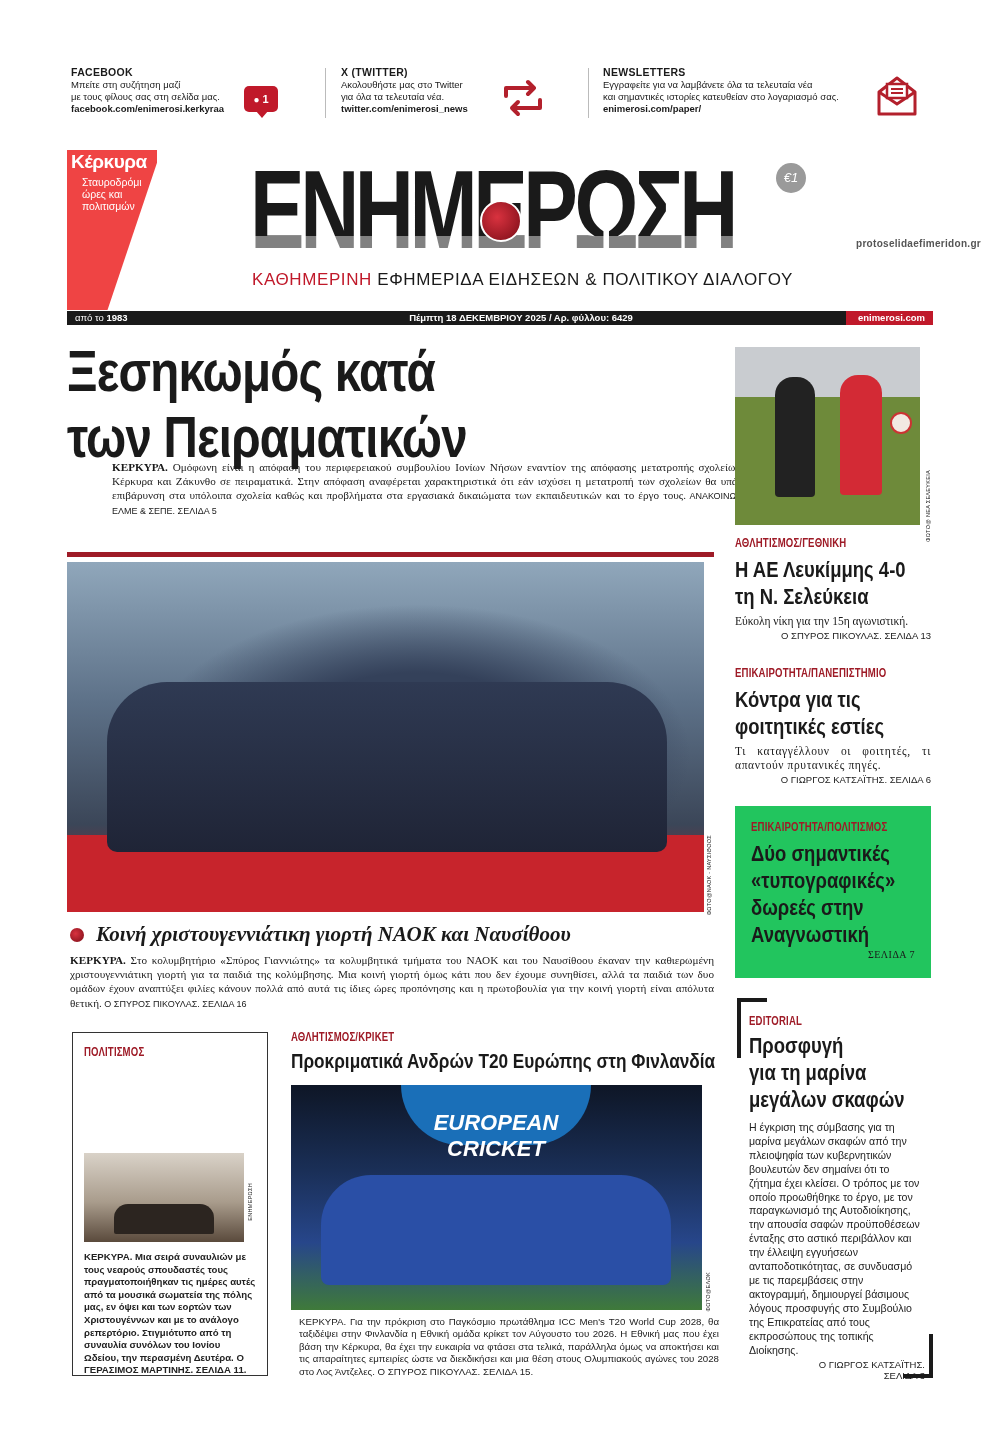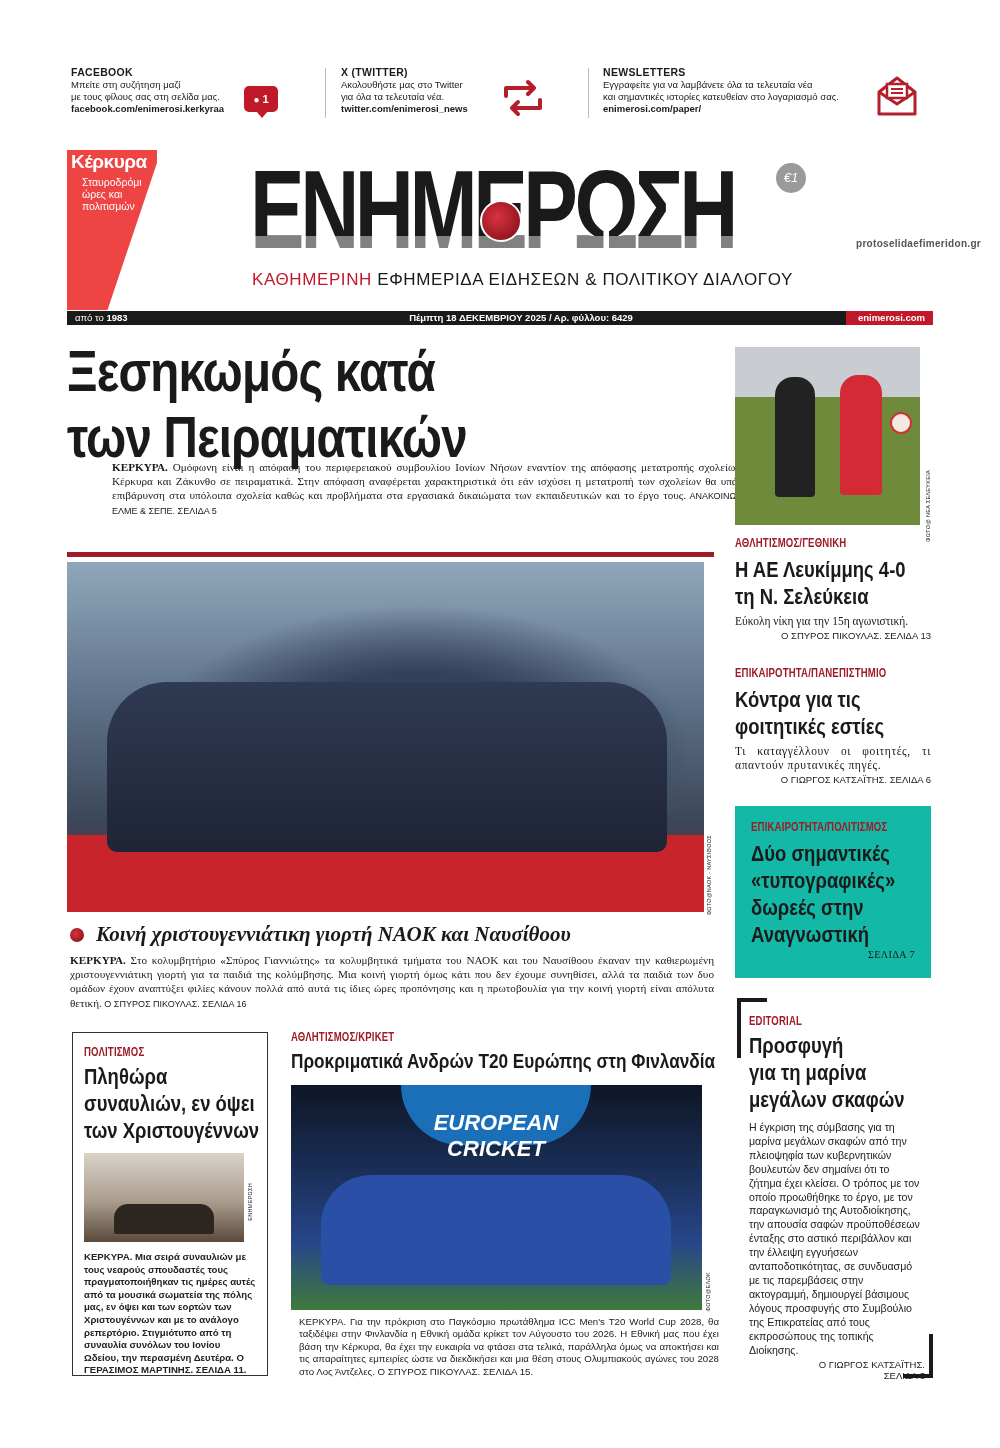--- a/index.html
+++ b/index.html
@@ -56,21 +56,21 @@
   .side-photo { left: 735px; top: 347px; width: 185px; height: 178px;
     background: linear-gradient(180deg, #c9ccd0 0 28%, #6e8a3a 28% 100%); }
   .side-photo .p1 { position: absolute; left: 40px; top: 30px; width: 40px; height: 120px; background: #222; border-radius: 18px 18px 4px 4px; }
   .side-photo .p2 { position: absolute; left: 105px; top: 28px; width: 42px; height: 120px; background: #d32a35; border-radius: 18px 18px 4px 4px; }
   .side-photo .ball { position: absolute; left: 155px; top: 65px; width: 22px; height: 22px; border-radius: 50%; background: #f2e9e2; border: 2px solid #c33; }
   .section-label { font: bold 12px "Liberation Sans", sans-serif; color: #9e1b27; transform: scaleX(0.8); transform-origin: left top; white-space: nowrap; display: block; letter-spacing: 0.2px; }
   .side-head { font: bold 22px/27px "Liberation Sans", sans-serif; transform: scaleX(0.84); transform-origin: left top; white-space: nowrap; display: block; }
   .side-sub { font: 11.5px/14px "Liberation Serif", serif; }
   .byline { font: 9.5px "Liberation Sans", sans-serif; text-align: right; display: block; }
 
-  .yellow-box { position: absolute; left: 735px; top: 806px; width: 196px; height: 172px; background: #14b8a6; padding: 14px 16px; }
+  .yellow-box { position: absolute; left: 735px; top: 806px; width: 196px; height: 172px; background: #22c55e; padding: 14px 16px; }
   .yellow-box .yhead { font: bold 22px/27px "Liberation Sans", sans-serif; transform: scaleX(0.84); transform-origin: left top; white-space: nowrap; }
   .yellow-box .ypage { position: absolute; right: 16px; bottom: 18px; font: 10px "Liberation Serif", serif; letter-spacing: 0.5px; }
 
   .editorial { position: absolute; left: 737px; top: 998px; width: 196px; height: 380px; }
   .bracket-tl { position: absolute; left: 0; top: 0; width: 30px; height: 60px; border-left: 4px solid #1a1a1a; border-top: 4px solid #1a1a1a; }
   .bracket-br { position: absolute; right: 0; bottom: 0; width: 30px; height: 44px; border-right: 4px solid #1a1a1a; border-bottom: 4px solid #1a1a1a; }
   .edit-body { font: 10.6px/13.9px "Liberation Sans", sans-serif; color: #222; }
 
   
   .culture-box { position: absolute; left: 72px; top: 1032px; width: 196px; height: 344px; border: 1.5px solid #333; padding: 12px 11px; }
@@ -227,25 +227,20 @@
       <span class="side-head">μεγάλων σκαφών</span>
     </div>
     <div class="edit-body" style="margin-top:8px;">Η έγκριση της σύμβασης για τη μαρίνα μεγάλων σκαφών από την πλειοψηφία των κυβερνητικών βουλευτών δεν σημαίνει ότι το ζήτημα έχει κλείσει. Ο τρόπος με τον οποίο προωθήθηκε το έργο, με τον παραγκωνισμό της Αυτοδιοίκησης, την απουσία σαφών προϋποθέσεων ένταξης στο αστικό περιβάλλον και την έλλειψη εγγυήσεων ανταποδοτικότητας, σε συνδυασμό με τις παρεμβάσεις στην ακτογραμμή, δημιουργεί βάσιμους λόγους προσφυγής στο Συμβούλιο της Επικρατείας από τους εκπροσώπους της τοπικής Διοίκησης.</div>
     <span class="byline" style="margin-top:2px;">Ο ΓΙΩΡΓΟΣ ΚΑΤΣΑΪΤΗΣ.</span>
     <span class="byline">ΣΕΛΙΔΑ 3</span>
   </div>
 </div>
 
 <div class="culture-box">
   <span class="section-label">ΠΟΛΙΤΙΣΜΟΣ</span>
-  <div style="margin-top:4px;">
-    <span class="side-head">Πληθώρα</span>
-    <span class="side-head">συναυλιών, εν όψει</span>
-    <span class="side-head">των Χριστουγέννων</span>
-  </div>
   <div class="culture-photo">
     <div class="people"></div>
   </div>
   <div class="photo-credit" style="left:174px;top:150px;">ΕΝΗΜΕΡΩΣΗ</div>
   <div class="culture-body">ΚΕΡΚΥΡΑ. Μια σειρά συναυλιών με τους νεαρούς σπουδαστές τους πραγματοποιήθηκαν τις ημέρες αυτές από τα μουσικά σωματεία της πόλης μας, εν όψει και των εορτών των Χριστουγέννων και με το ανάλογο ρεπερτόριο. Στιγμιότυπο από τη συναυλία συνόλων του Ιονίου Ωδείου, την περασμένη Δευτέρα. Ο ΓΕΡΑΣΙΜΟΣ ΜΑΡΤΙΝΗΣ. ΣΕΛΙΔΑ 11.</div>
 </div>
 
 <span class="section-label cricket-label">ΑΘΛΗΤΙΣΜΟΣ/ΚΡΙΚΕΤ</span>
 <div class="cricket-head">Προκριματικά Ανδρών Τ20 Ευρώπης στη Φινλανδία</div>
 <div class="photo cricket-photo">

